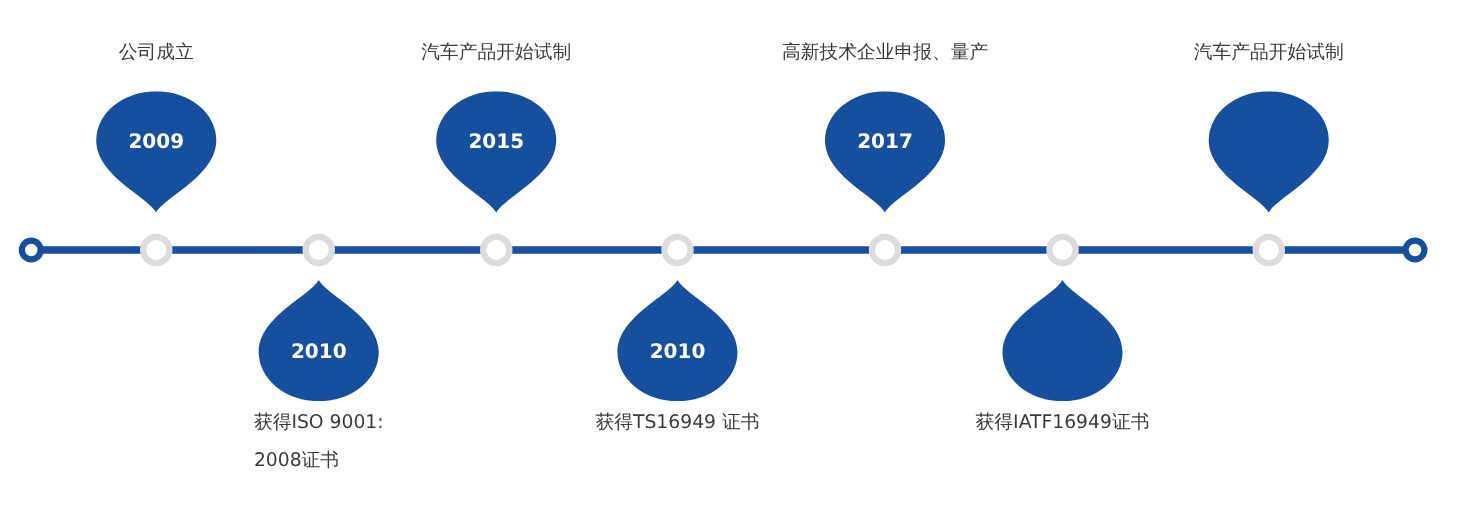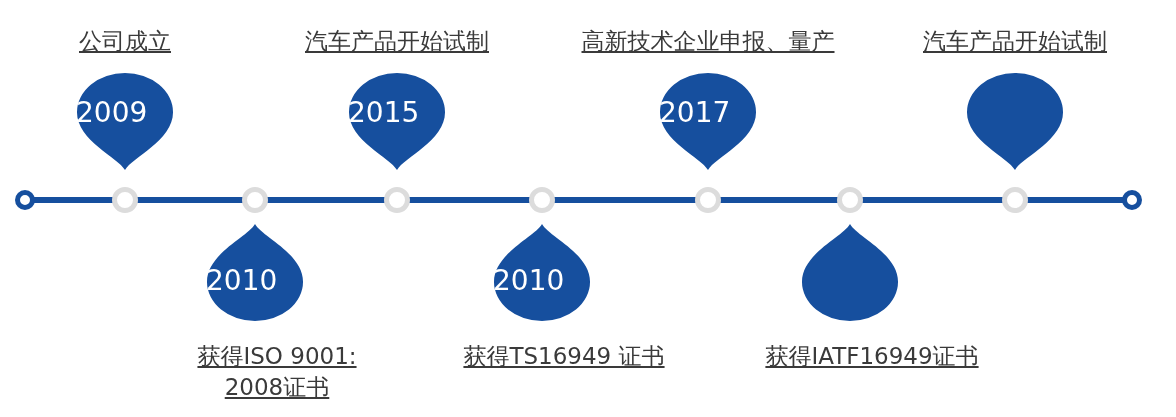--- a/index.html
+++ b/index.html
@@ -76,44 +76,42 @@
     z-index:2;
   }
   .milestone.top .balloon{top:73px;}
   .milestone.bottom .balloon{top:223px;}
   .balloon svg{display:block;width:100%;height:100%;}
   .milestone.bottom .balloon svg{transform:rotate(180deg);}
   .year{
     position:absolute;
     left:0;
     width:100%;
-    text-align:left;
+    text-align:center;
     color:var(--year_text);
-    font-size:28px;
+    font-size:16px;
     line-height:30px;
-    font-weight:normal;
+    font-weight:bold;
     letter-spacing:0px;
   }
   .milestone.top .year{top:25px;}
   .milestone.bottom .year{top:43px;}
   
   .m-label{
     position:absolute;
     left:0;
     transform:translateX(-50%);
     white-space:pre;
-    text-align:center;
-    font-size:23px;
+    font-size:15px;
     line-height:31px;
     color:var(--label_text);
     font-weight:500;
-    text-decoration:underline;
   }
   .milestone.top .m-label{top:26px;}
-  .milestone.bottom .m-label{top:341px;margin-left:22px;}
+  .milestone.bottom .m-label{top:322px;}
 </style>
 </head>
 <body>
 
 <div class="canvas">
 
   <div class="tl-line"></div>
   <div class="endring left"></div>
   <div class="endring right"></div>
 

